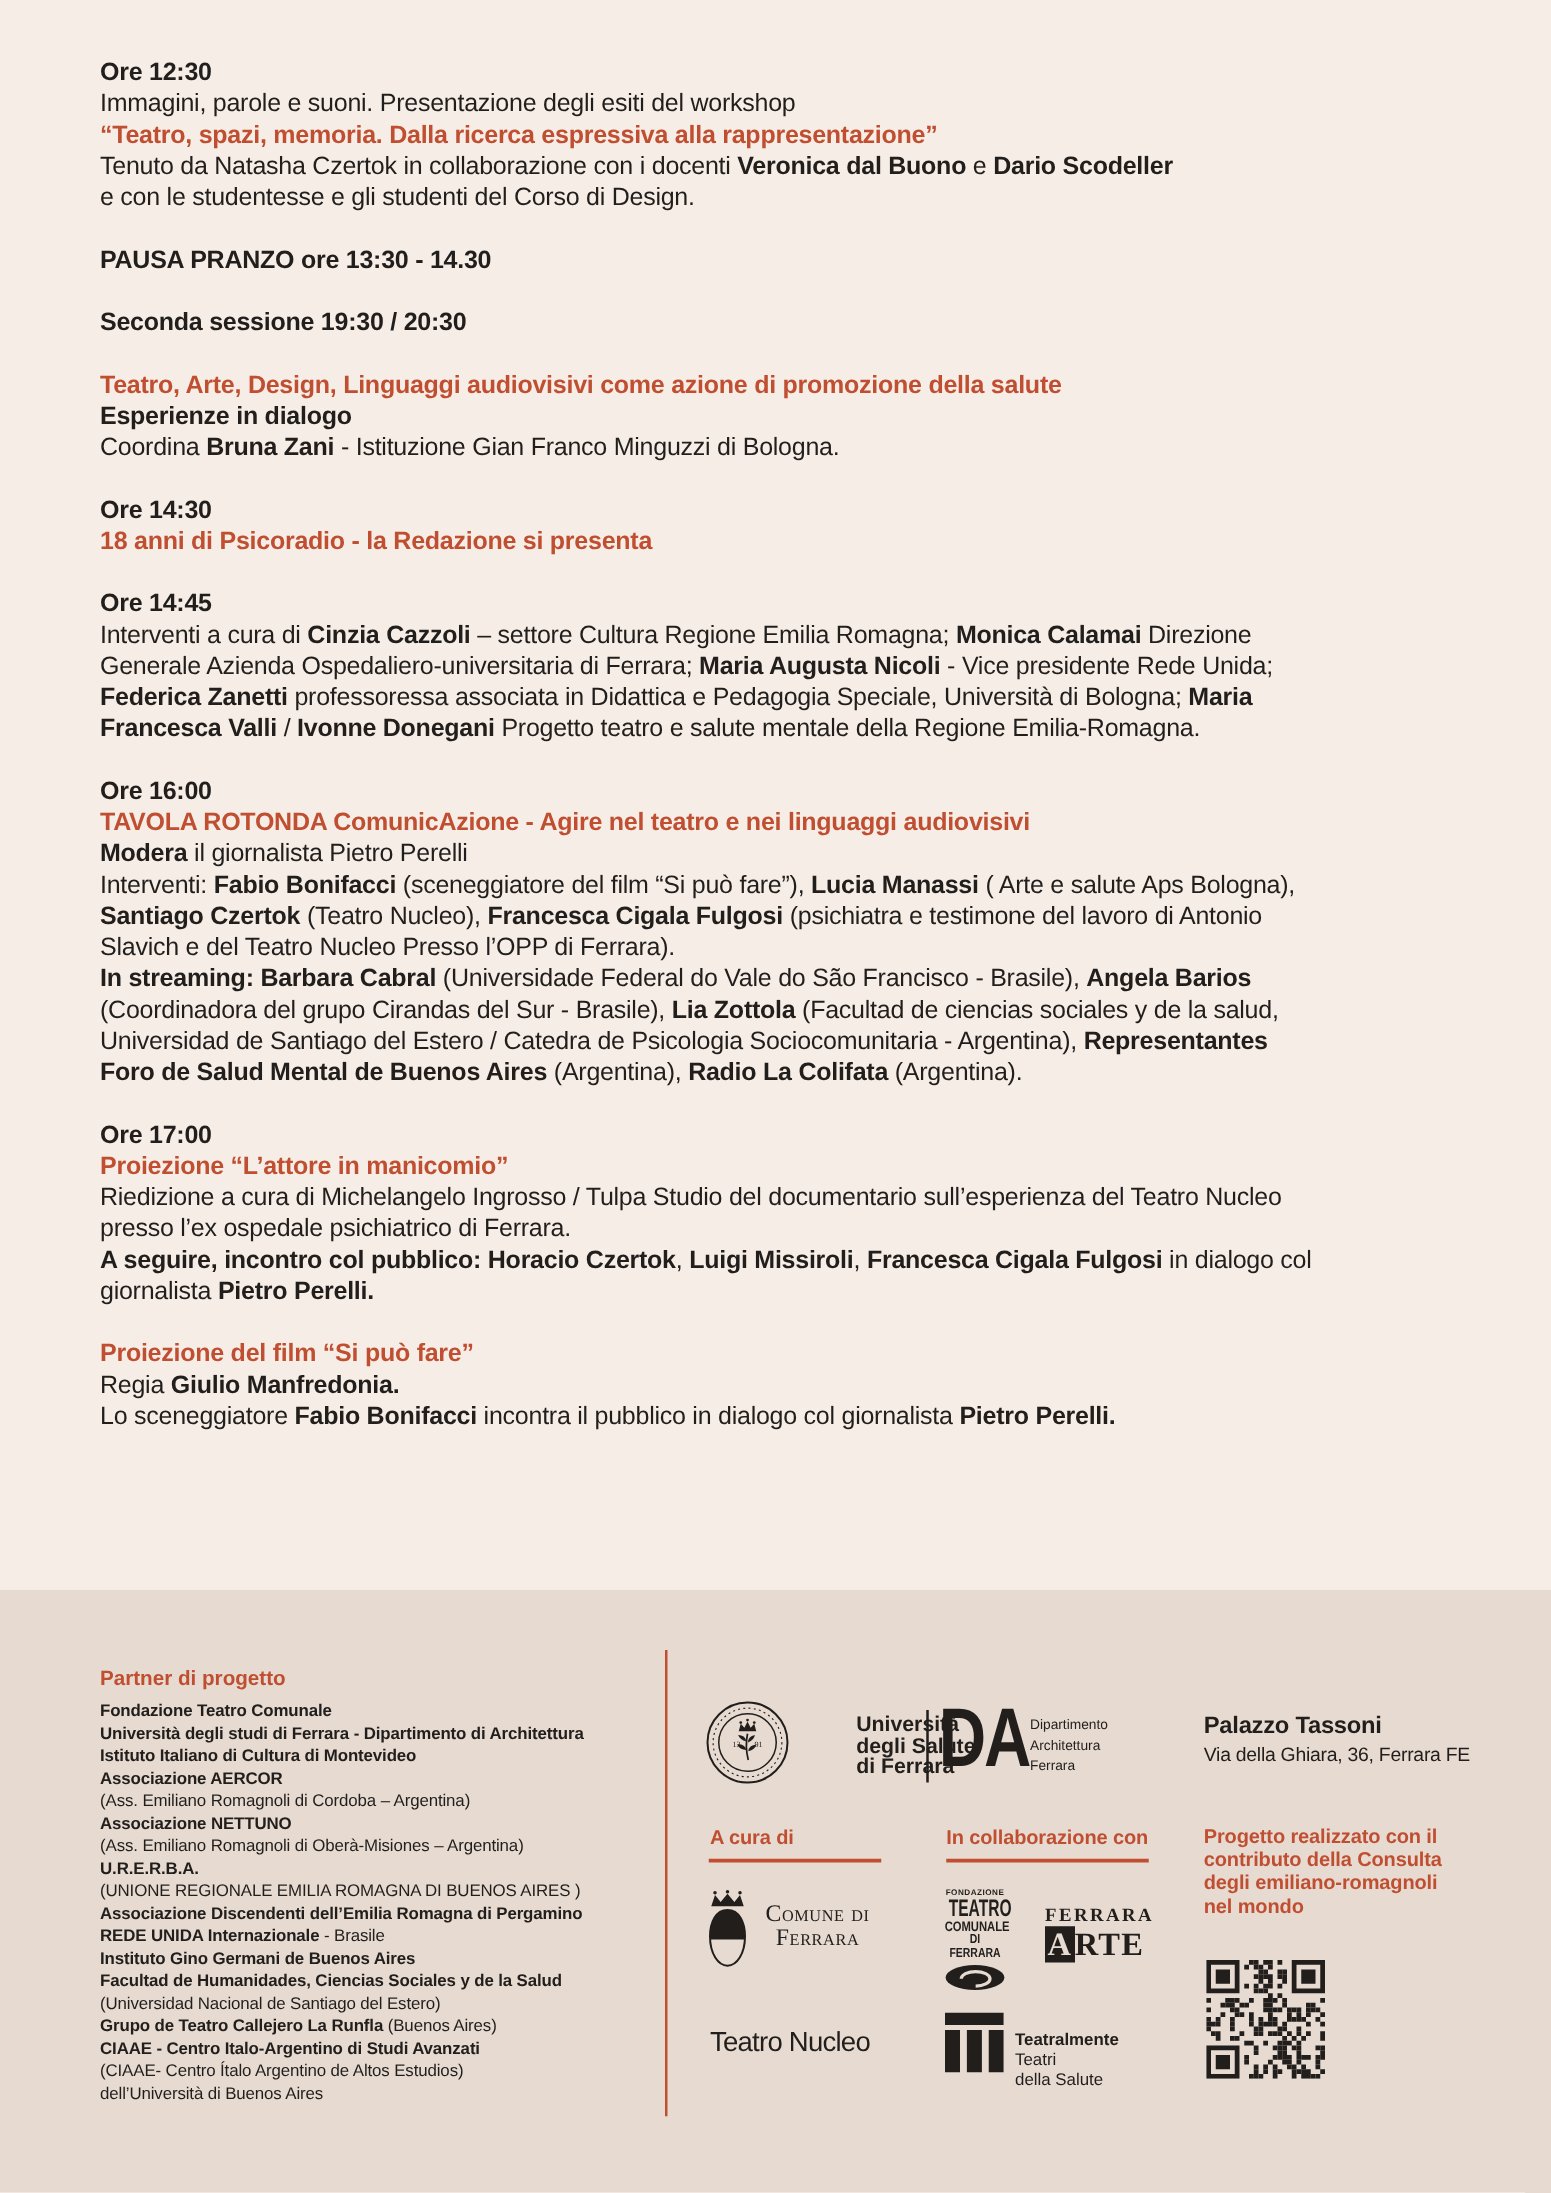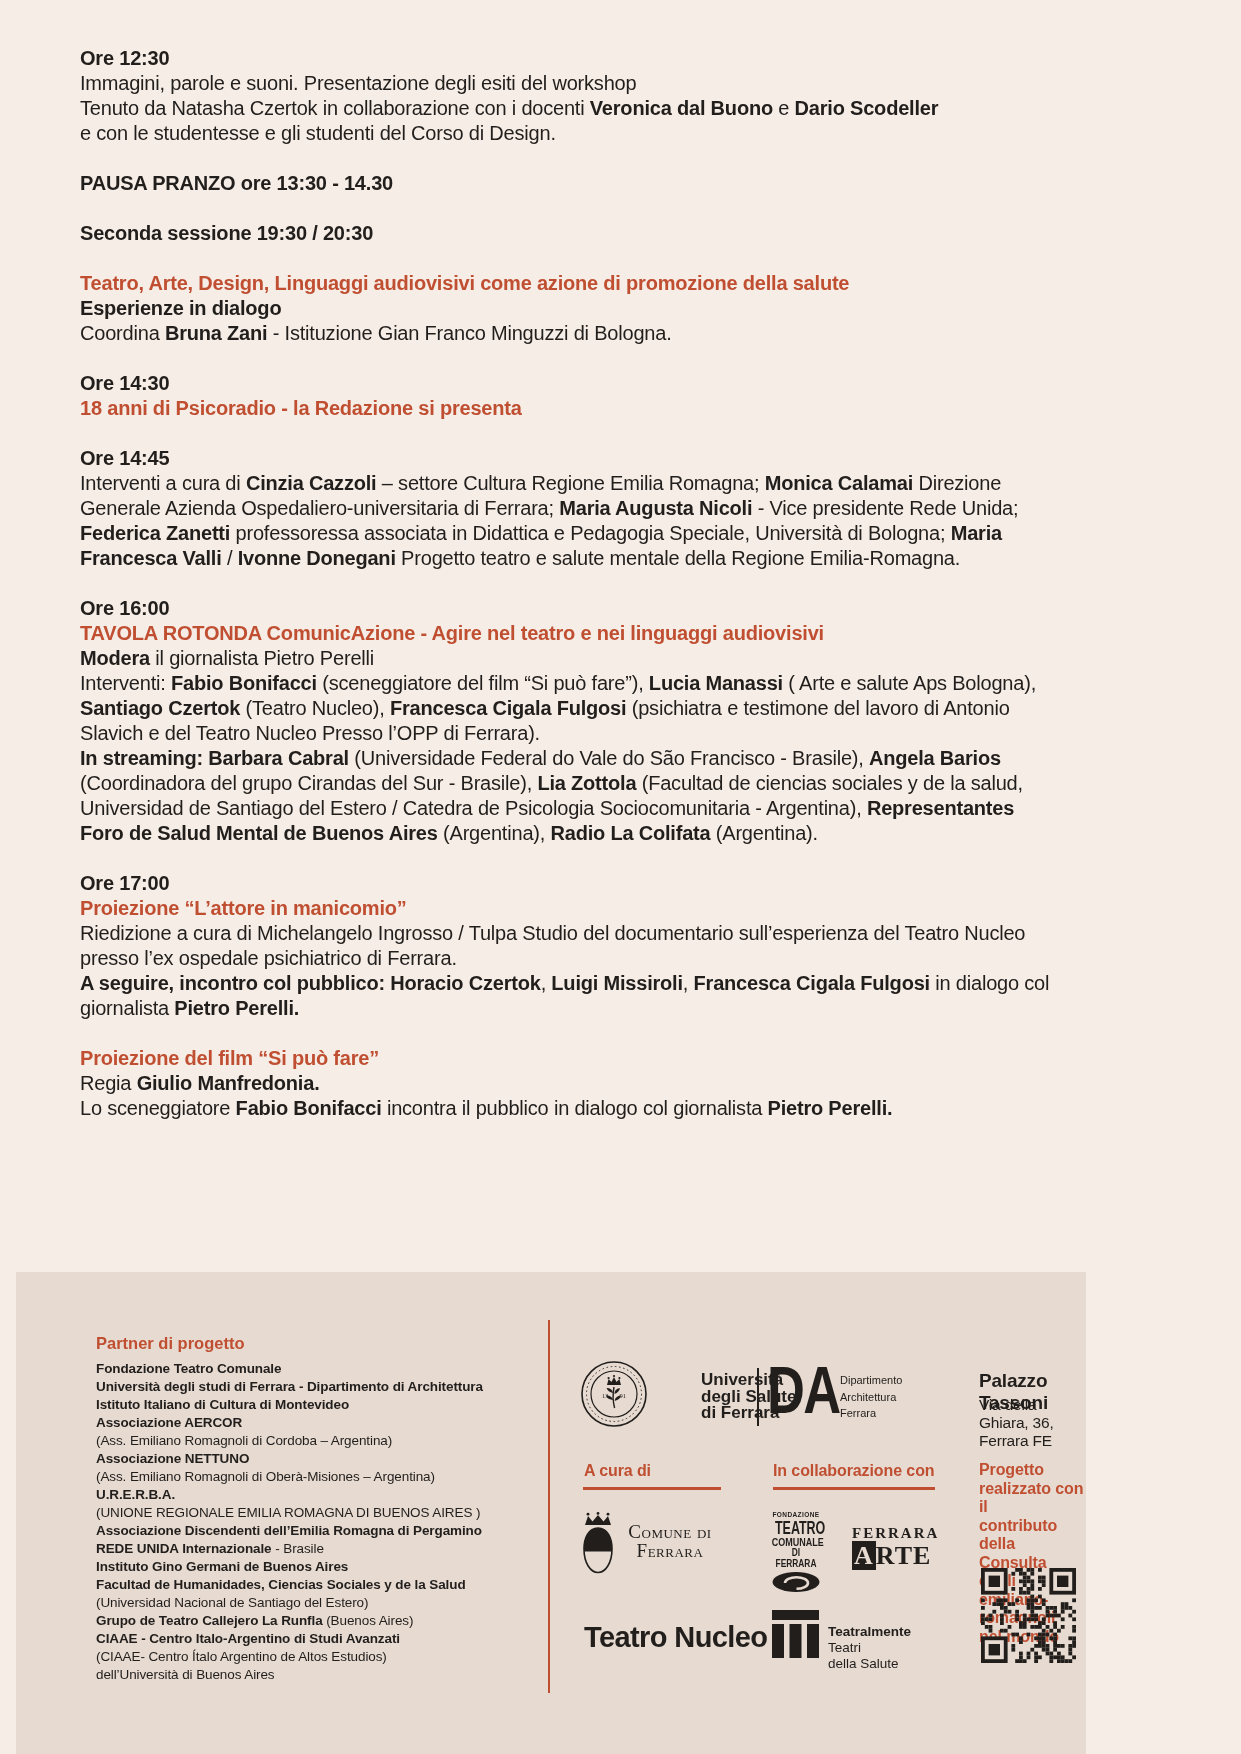--- a/index.html
+++ b/index.html
@@ -20,21 +20,21 @@
   .program{
     position:absolute;left:80px;top:46px;width:1090px;
     font-size:20px;line-height:25px;letter-spacing:-0.2px;
   }
   .block{margin-bottom:25px;}
   .line{white-space:nowrap;}
   .b{font-weight:bold;}
   .rb{font-weight:bold;color:var(--accent);}
   
   .footer{
-    position:absolute;left:16px;top:1272px;width:1070px;height:482px;
+    position:absolute;left:0;top:1272px;width:1241px;height:482px;
     background:var(--bg-footer);
   }
   .abs{position:absolute;}
   .red-divider{left:532px;top:48px;width:2px;height:373px;background:var(--accent);}
   .partner-heading{left:80px;top:62px;font-size:16.5px;font-weight:bold;color:var(--accent);}
   .partner-list{left:80px;top:88px;font-size:13.5px;line-height:18px;letter-spacing:-0.1px;}
   
   .seal{left:564px;top:88px;}
   .unife-name{left:645px;top:100px;font-size:17px;line-height:16.5px;font-weight:bold;margin-left:40px;}
   .unife-divider{left:741px;top:96px;width:1.5px;height:58px;background:var(--ink);}
@@ -48,21 +48,21 @@
   .lbl-collab{left:757px;top:190px;}
   .rule{height:3px;background:var(--accent);}
   .rule-cura{left:567px;top:215px;width:138px;}
   .rule-collab{left:757px;top:215px;width:162px;}
   .funding{left:963px;top:189px;font-size:16px;line-height:18.5px;font-weight:bold;color:var(--accent);letter-spacing:-0.1px;}
   
   .comune-crest{left:566px;top:240px;}
   .comune-text{left:602px;top:250px;width:104px;text-align:center;
     font-family:"Liberation Serif",serif;font-variant:small-caps;
     font-size:19px;line-height:19px;letter-spacing:.5px;}
-  .teatro-nucleo{left:568px;top:349px;font-size:29px;font-weight:bold;letter-spacing:-0.6px;text-align:center;}
+  .teatro-nucleo{left:568px;top:349px;font-size:22px;font-weight:normal;letter-spacing:-0.6px;text-align:center;}
   
   .ftc{left:753px;top:239px;width:54px;text-align:center;}
   .ftc-f{font-size:6.5px;font-weight:bold;letter-spacing:.4px;}
   .ftc-t{font-size:16px;font-weight:bold;line-height:15px;transform:scale(.78,1.2);transform-origin:center top;}
   .ftc-c{font-size:10px;font-weight:bold;line-height:11px;margin-top:3px;transform:scale(.9,1.1);transform-origin:center top;}
   .ftc-d{font-size:9.5px;font-weight:bold;line-height:10px;transform:scale(.88,1.1);transform-origin:center top;}
   .ftc-swoosh{margin-top:4px;}
   
   .fa{left:836px;top:253px;font-family:"Liberation Serif",serif;font-weight:bold;}
   .fa-l1{font-size:15px;letter-spacing:2px;}
@@ -75,20 +75,21 @@
   
   .qr{left:965px;top:296px;width:95px;height:95px;}
 </style>
 </head>
 <body>
 
 <main class="program">
     <section class="block">
       <div class="line"><span class="b">Ore 12:30</span></div>
       <div class="line"><span>Immagini, parole e suoni. Presentazione degli esiti del workshop</span></div>
+      <div class="line"><span class="rb">“Teatro, spazi, memoria. Dalla ricerca espressiva alla rappresentazione”</span></div>
       <div class="line"><span>Tenuto da Natasha Czertok in collaborazione con i docenti </span><span class="b">Veronica dal Buono</span><span>&nbsp;e </span><span class="b">Dario Scodeller</span></div>
       <div class="line"><span>e con le studentesse e gli studenti del Corso di Design.</span></div>
     </section>
     <section class="block">
       <div class="line"><span class="b">PAUSA PRANZO ore 13:30 - 14.30</span></div>
     </section>
     <section class="block">
       <div class="line"><span class="b">Seconda sessione 19:30 / 20:30</span></div>
     </section>
     <section class="block">

